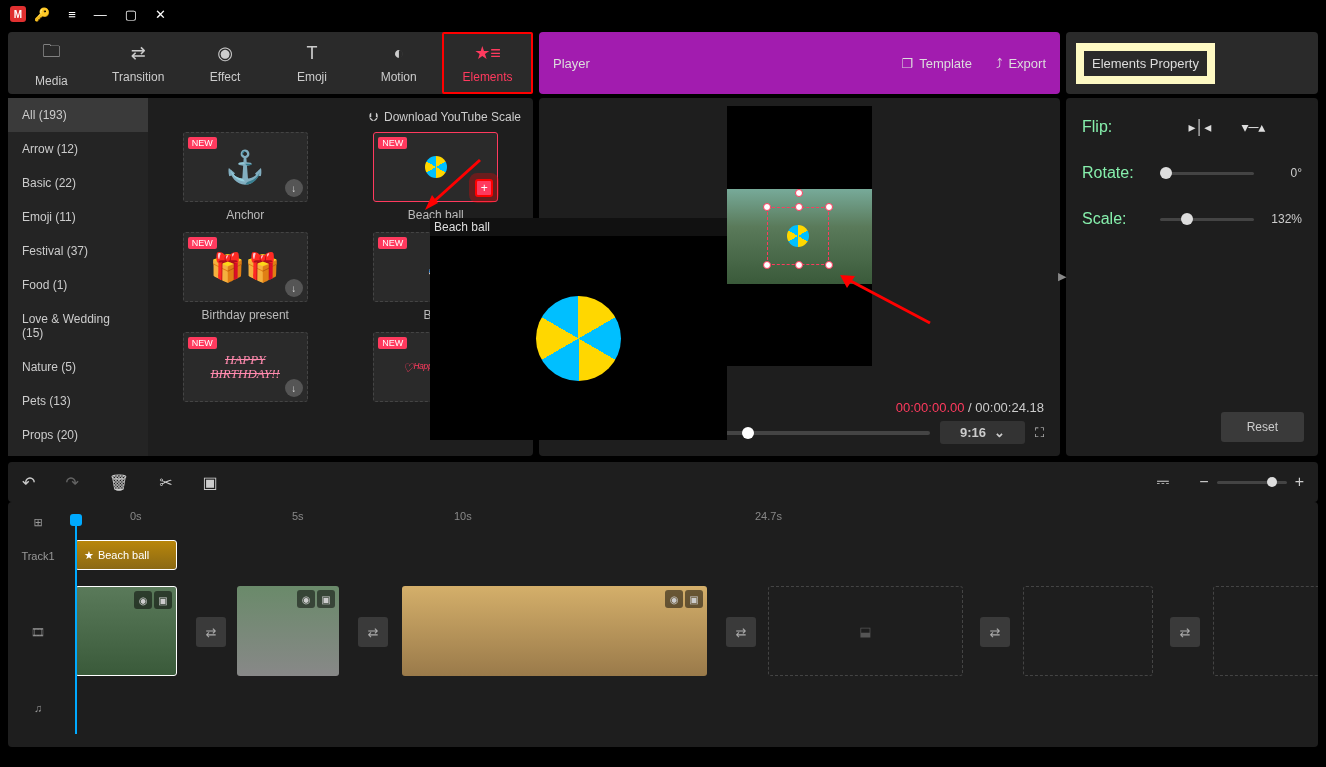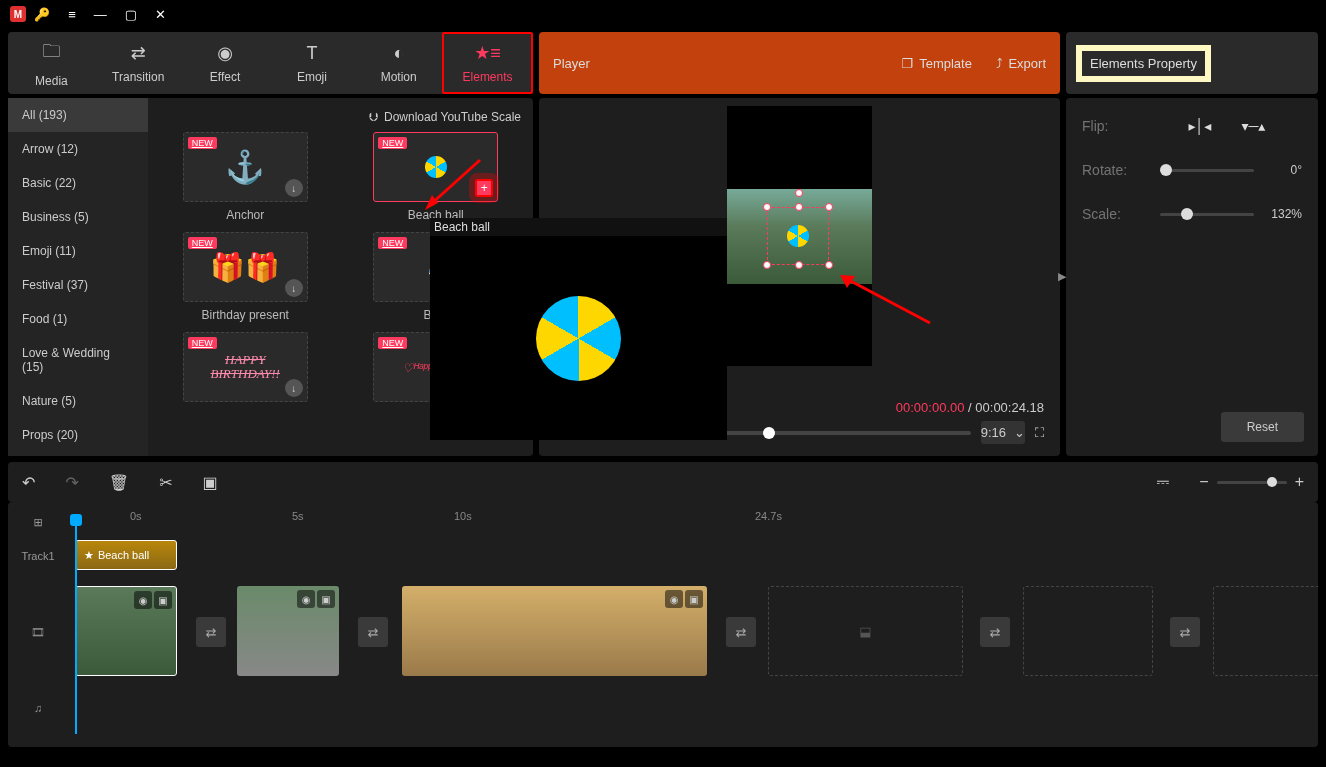--- a/index.html
+++ b/index.html
@@ -11,66 +11,66 @@
   .titlebar-actions { display: flex; gap: 18px; align-items: center; }
   .titlebar-actions span, .titlebar-actions div { color: #fff; cursor: pointer; }
   .key-icon { color: #ffcc00 !important; }
   
   .main-toolbar { height: 70px; display: flex; padding: 4px 8px; gap: 6px; }
   .toolbar-left { background: #2a2a2a; border-radius: 4px; display: flex; flex: 0 0 525px; }
   .tool-btn { flex: 1; display: flex; flex-direction: column; align-items: center; justify-content: center; gap: 6px; cursor: pointer; font-size: 12px; color: #ccc; }
   .tool-btn.active { color: #ff3a5e; border: 2px solid #ff0000; border-radius: 2px; }
   .tool-icon { font-size: 18px; }
   
-  .player-bar { background: #c2410c; border-radius: 4px; flex: 1; display: flex; align-items: center; padding: 12px 14px; }
+  .player-bar { background: #a21caf; border-radius: 4px; flex: 1; display: flex; align-items: center; padding: 12px 14px; }
   .player-label { flex: 1; color: #ddd; }
   .player-actions { display: flex; gap: 24px; align-items: center; }
   .player-action { display: flex; align-items: center; gap: 6px; cursor: pointer; color: #ddd; }
   
   .prop-header { background: #2a2a2a; border-radius: 4px; width: 252px; display:flex;align-items:center;padding:0 10px; }
-  .prop-header-inner { border: 6px solid #fef9c3; padding: 5px 8px; color: #ddd; }
+  .prop-header-inner { border: 8px solid #fef9c3; padding: 5px 8px; color: #ddd; }
 
   .content { display: flex; height: 358px; padding: 0 8px; gap: 6px; }
   .elements-panel { width: 525px; background: #1e1e1e; border-radius: 4px; display: flex; }
   .categories { width: 140px; background: #242424; overflow-y: auto; position:relative; }
   .categories::-webkit-scrollbar{width:6px;} .categories::-webkit-scrollbar-thumb{background:#555;border-radius:3px;}
   .cat-item { padding: 10px 14px; cursor: pointer; font-size: 12px; color: #ccc; }
   .cat-item.active { background: #3a3a3a; }
   
   .elements-grid { flex: 1; padding: 8px 12px; overflow: hidden; }
   .grid-header { display: flex; justify-content: flex-end; align-items: center; padding: 4px 0 8px; gap: 6px; font-size: 12px; }
   .grid-items { display: grid; grid-template-columns: 1fr 1fr; gap: 10px 20px; }
   .elem-card { display:flex;flex-direction:column;align-items:center;gap:6px;}
   .elem-thumb { width: 125px; height: 70px; background: #2a2a2a; border-radius: 3px; border:1px dashed #444; position: relative; display:flex;align-items:center;justify-content:center; }
   .elem-thumb.selected { border: 1px solid #ff3a5e; }
-  .new-tag { position: absolute; top: 4px; left: 4px; background: #ff3a5e; color:#fff; font-size:9px; padding:1px 4px; border-radius:2px;text-decoration:underline; }
+  .new-tag { position: absolute; top: 4px; left: 4px; background: #ff3a5e; color:#fff; font-size:9px; padding:1px 4px; border-radius:2px; }
   .dl-icon { position:absolute; bottom:4px; right:4px; width:18px;height:18px;background:#555;border-radius:9px;display:flex;align-items:center;justify-content:center;font-size:10px;color:#ddd; }
   .add-icon { position:absolute; bottom:4px; right:4px; width:18px;height:18px;background:#ff3a5e;border-radius:3px;display:flex;align-items:center;justify-content:center;font-size:12px;color:#fff; border:2px solid #ff0000; box-shadow:0 0 0 6px rgba(255,0,0,0.3); }
   .elem-label { font-size: 12px; color: #bbb; }
   
   .player-panel { flex: 1; background: #1e1e1e; border-radius: 4px; display:flex;flex-direction:column;align-items:center;padding:8px;position:relative; }
   .preview-area { width: 145px; height: 260px; background: #000; position: relative; display:flex;align-items:center;justify-content:center; }
   .preview-img { width:145px; height:95px; background:linear-gradient(180deg,#7a9 0%,#5a7a5a 40%,#3a5a3a 100%); position:relative; }
   .handle { width:8px;height:8px;background:#fff;border:1px solid #ff3a5e;border-radius:4px;position:absolute; }
   .dashed-box { position:absolute; border:1px dashed #ff3a5e; }
   .ball { width:22px;height:22px;border-radius:11px;background:repeating-conic-gradient(#ffd700 0 60deg,#00bfff 60deg 120deg); position:absolute; }
   
   .player-controls { width:100%; margin-top:auto; }
   .timecodes { text-align:right; padding: 0 8px 6px; font-size:13px; }
   .tc-red { color:#ff3a5e; }
   .tc-grey { color:#ccc; }
   .player-bottom { display:flex; align-items:center; gap:10px; padding:0 8px 4px; }
   .play-slider { flex:1; height:4px;background:#444;border-radius:2px;position:relative; }
   .play-slider-knob { width:12px;height:12px;background:#fff;border-radius:6px;position:absolute;top:-4px;left:50%; }
-  .ratio-select { background:#333;border:none;color:#ccc;padding:4px 0;border-radius:3px;display:flex;align-items:center;gap:8px;cursor:pointer; }
+  .ratio-select { background:#333;border:none;color:#ccc;padding:4px 20px;border-radius:3px;display:flex;align-items:center;gap:8px;cursor:pointer;font-weight:bold; }
   .fullscreen-btn { cursor:pointer;color:#ccc; }
 
   .props-panel { width: 252px; background: #1e1e1e; border-radius: 4px; padding: 20px 16px; position:relative; }
   .prop-row { display:flex; align-items:center; margin-bottom:28px; }
-  .prop-label { width: 70px; font-size:14px; color:#737373; }
+  .prop-label { width: 70px; font-size:16px; color:#86efac; }
   .prop-controls { flex:1; display:flex; gap:30px; justify-content:center; }
   .flip-btn { cursor:pointer; font-size:14px; color:#ddd; }
   .slider-track { flex:1; height:3px; background:#444; border-radius:2px; position:relative; margin:0 8px; }
   .slider-knob { width:12px;height:12px;background:#ddd;border-radius:6px;position:absolute;top:-5px; }
   .prop-val { width:40px;text-align:right;font-size:12px;color:#ccc; }
   .reset-btn { position:absolute;bottom:14px;right:14px;background:#3a3a3a;border:none;color:#ccc;padding:8px 26px;border-radius:3px;cursor:pointer;font-size:12px; }
   .expand-handle { position:absolute;left:-8px;top:48%;color:#888;font-size:11px; }
 
   .timeline-toolbar { height:40px;background:#1e1e1e;margin:6px 8px 0;border-radius:4px;display:flex;align-items:center;padding:0 14px;gap:30px; }
   .timeline-toolbar .spacer { flex:1; }
@@ -171,26 +171,26 @@
     <div class="prop-header-inner">Elements Property</div>
   </div>
 </div>
 
 <div class="content">
   <div class="elements-panel">
     <div class="categories">
       <div class="cat-item active">All (193)</div>
       <div class="cat-item">Arrow (12)</div>
       <div class="cat-item">Basic (22)</div>
-      <div class="cat-item">Business (5)</div>
       <div class="cat-item">Emoji (11)</div>
       <div class="cat-item">Festival (37)</div>
       <div class="cat-item">Food (1)</div>
       <div class="cat-item">Love &amp; Wedding (15)</div>
       <div class="cat-item">Nature (5)</div>
+      <div class="cat-item">Pets (13)</div>
       <div class="cat-item">Props (20)</div>
     </div>
     <div class="elements-grid">
       <div class="grid-header">
           <span>⮋</span>
           <span>Download YouTube Scale</span>
         </div>
       <div class="grid-items">
         <div class="elem-card">
           <div class="elem-thumb">

